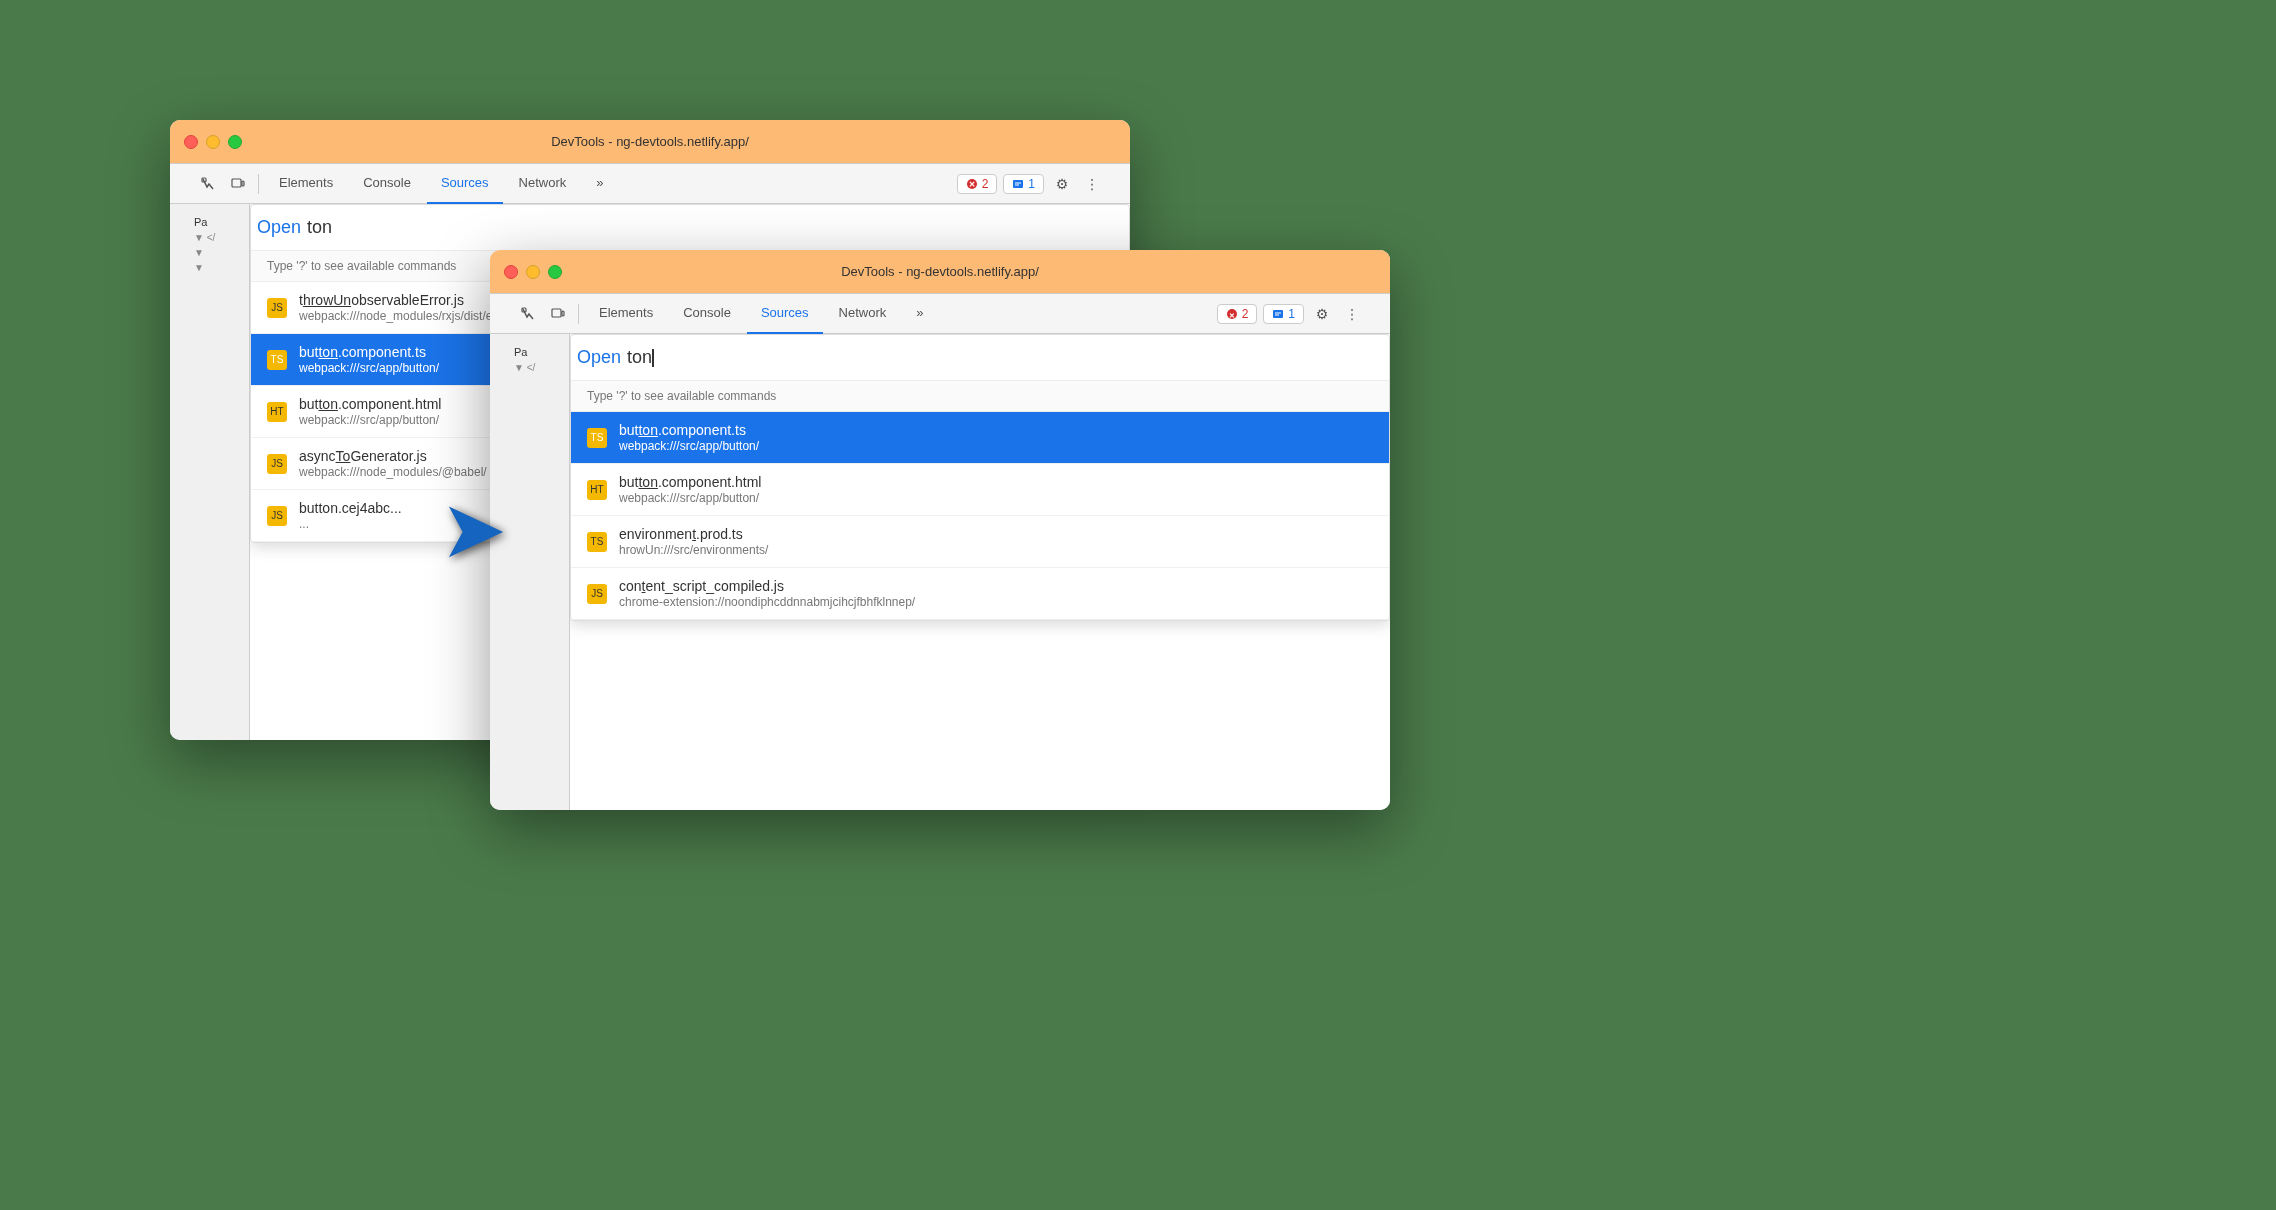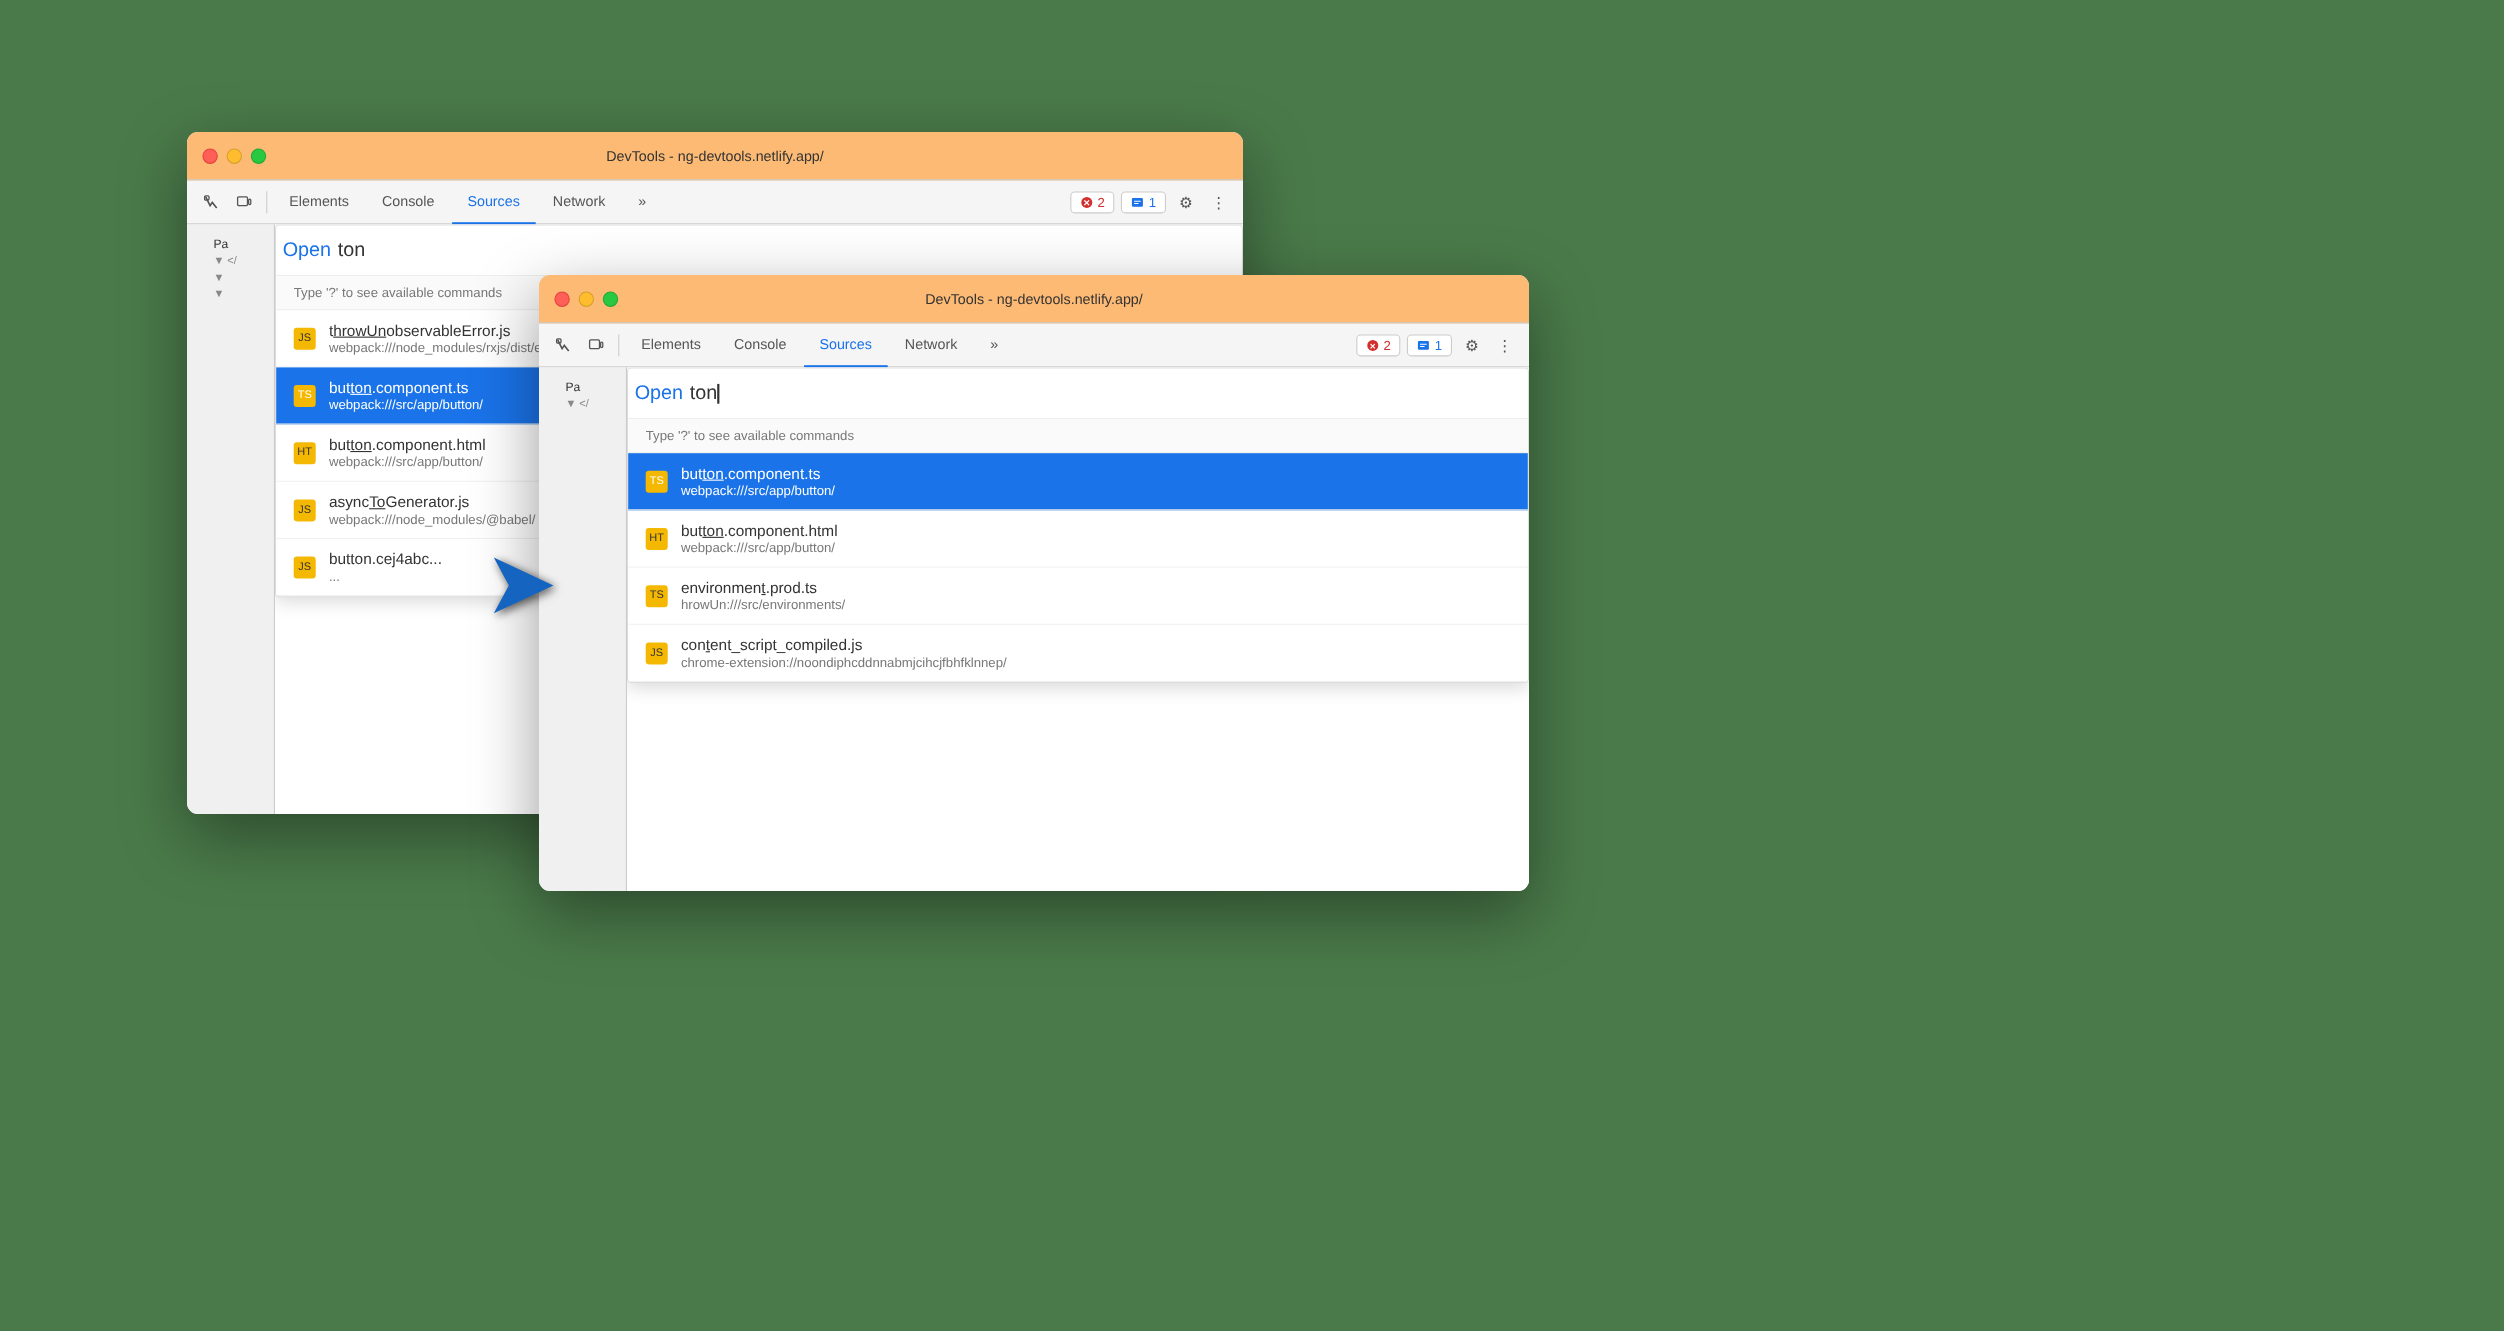--- a/index.html
+++ b/index.html
@@ -75,21 +75,21 @@
       font-weight: 500;
     }
 
     
     .toolbar {
       background: #f5f5f5;
       border-bottom: 1px solid #ccc;
       display: flex;
       align-items: center;
       height: 40px;
-      padding: 0 8px;
+      padding: 0 24px;
       gap: 2px;
     }
 
     .toolbar-icon {
       width: 28px;
       height: 28px;
       display: flex;
       align-items: center;
       justify-content: center;
       border-radius: 4px;

